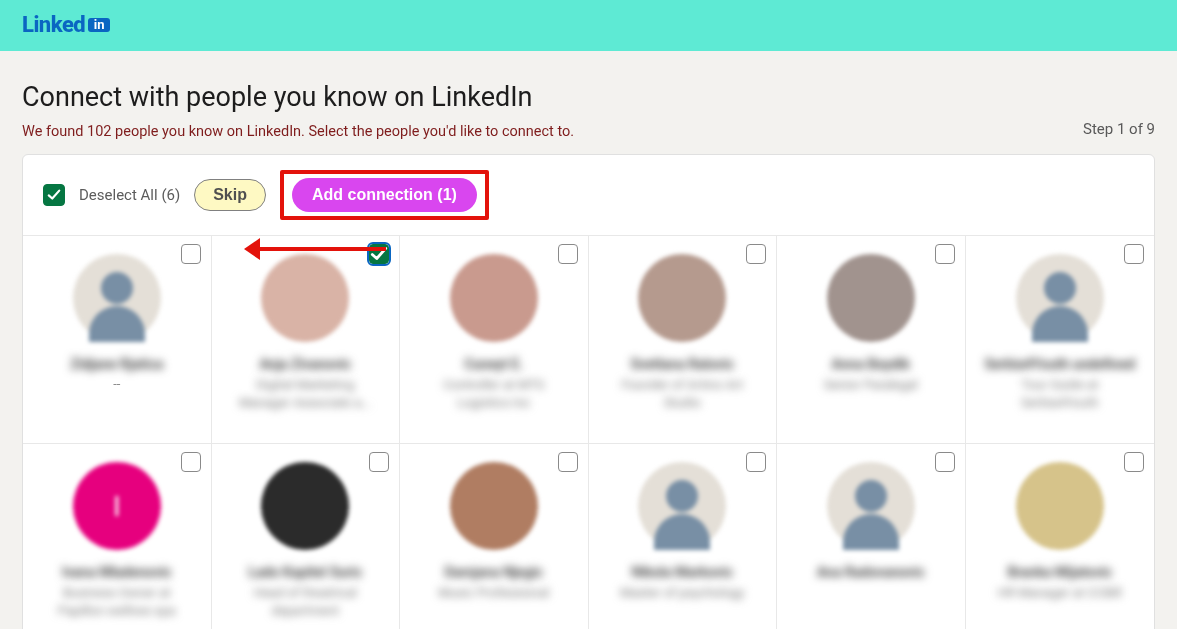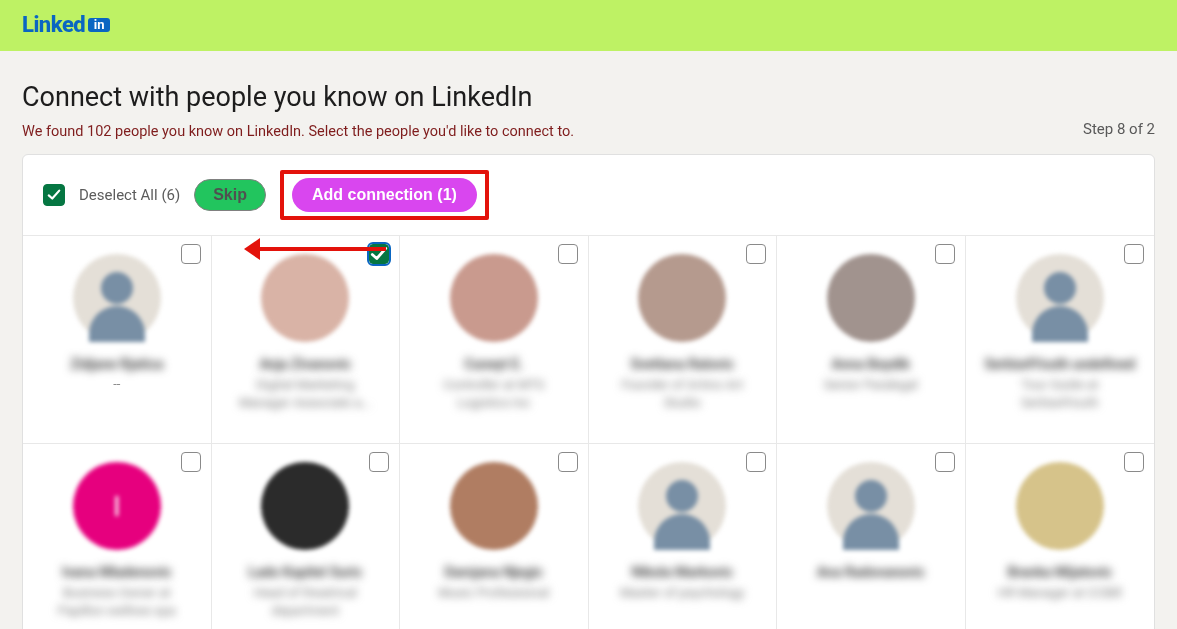--- a/index.html
+++ b/index.html
@@ -4,21 +4,21 @@
   <style>
     * { margin:0; padding:0; box-sizing:border-box; }
     body {
       font-family: -apple-system, BlinkMacSystemFont, "Segoe UI", Roboto, Helvetica, Arial, sans-serif;
       background: #f3f2ef;
       color: #191919;
       width: 1177px;
     }
     
     .hdr {
-      background:#bef264;
+      background:#5eead4;
       padding:12px 22px 14px;
     }
     .logo-wrap { display:flex; align-items:center; gap:2px;}
     .logo-text { color:#0a66c2; font-weight:800; font-size:22px; letter-spacing:-0.5px;}
     .logo-badge{
       width:22px;height:14px;background:#0a66c2;border-radius:3px;
       display:flex;align-items:center;justify-content:center;
       color:#fff;font-weight:700;font-size:13px;margin-left:1px;
     }
     
@@ -50,21 +50,21 @@
       width:22px;height:22px;border-radius:4px;border:1.5px solid #777;
       display:flex;align-items:center;justify-content:center;
       background:#fff;flex-shrink:0;
     }
     .chk.checked{background:#057642;border-color:#057642;color:#fff;}
     .chk svg{width:14px;height:14px;}
     .deselect{font-size:15px;color:#5c5c5c;}
     .btn-skip{
       font-size:16px;font-weight:600;color:#505050;
       padding:6px 18px;border:1.5px solid #808080;border-radius:22px;
-      background:#22c55e;cursor:pointer;
+      background:#fef9c3;cursor:pointer;
     }
     .btn-add{
       font-size:16px;font-weight:600;color:#fff;background:#d946ef;
       padding:8px 20px;border:none;border-radius:22px;cursor:pointer;
     }
     .highlight-box{
       border:4px solid #e3120b;padding:4px 8px;border-radius:2px;
       display:inline-flex;
     }
     
@@ -125,21 +125,21 @@
     <span class="logo-text">Linked</span>
     <span class="logo-badge">in</span>
   </div>
 </div>
 
 <div class="title-area">
   <div class="title-left">
     <h1>Connect with people you know on LinkedIn</h1>
     <p>We found 102 people you know on LinkedIn. Select the people you'd like to connect to.</p>
   </div>
-  <div class="step">Step 8 of 2</div>
+  <div class="step">Step 1 of 9</div>
 </div>
 
 <div class="card">
 
   <div class="toolbar">
     <div class="chk checked">
       <svg viewBox="0 0 16 16">
           <path d="M2 8.5 L6 12 L14 3" stroke="#fff" stroke-width="2.5" fill="none" stroke-linecap="round" stroke-linejoin="round"></path>
         </svg>
     </div>

